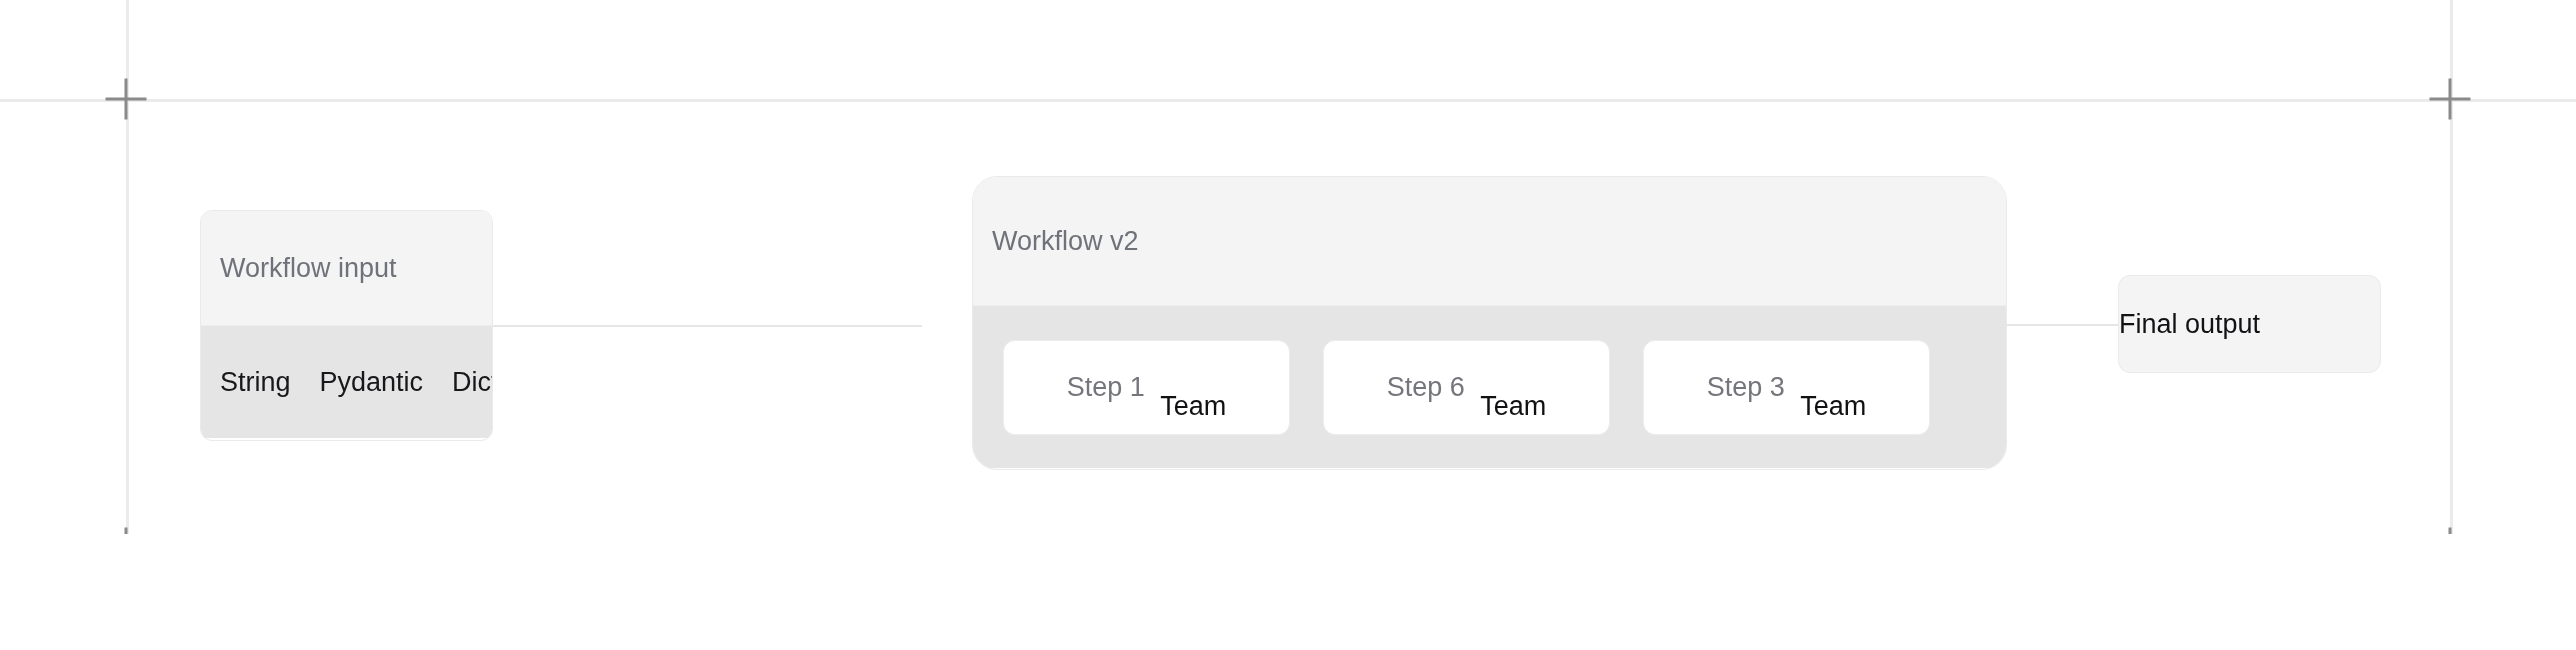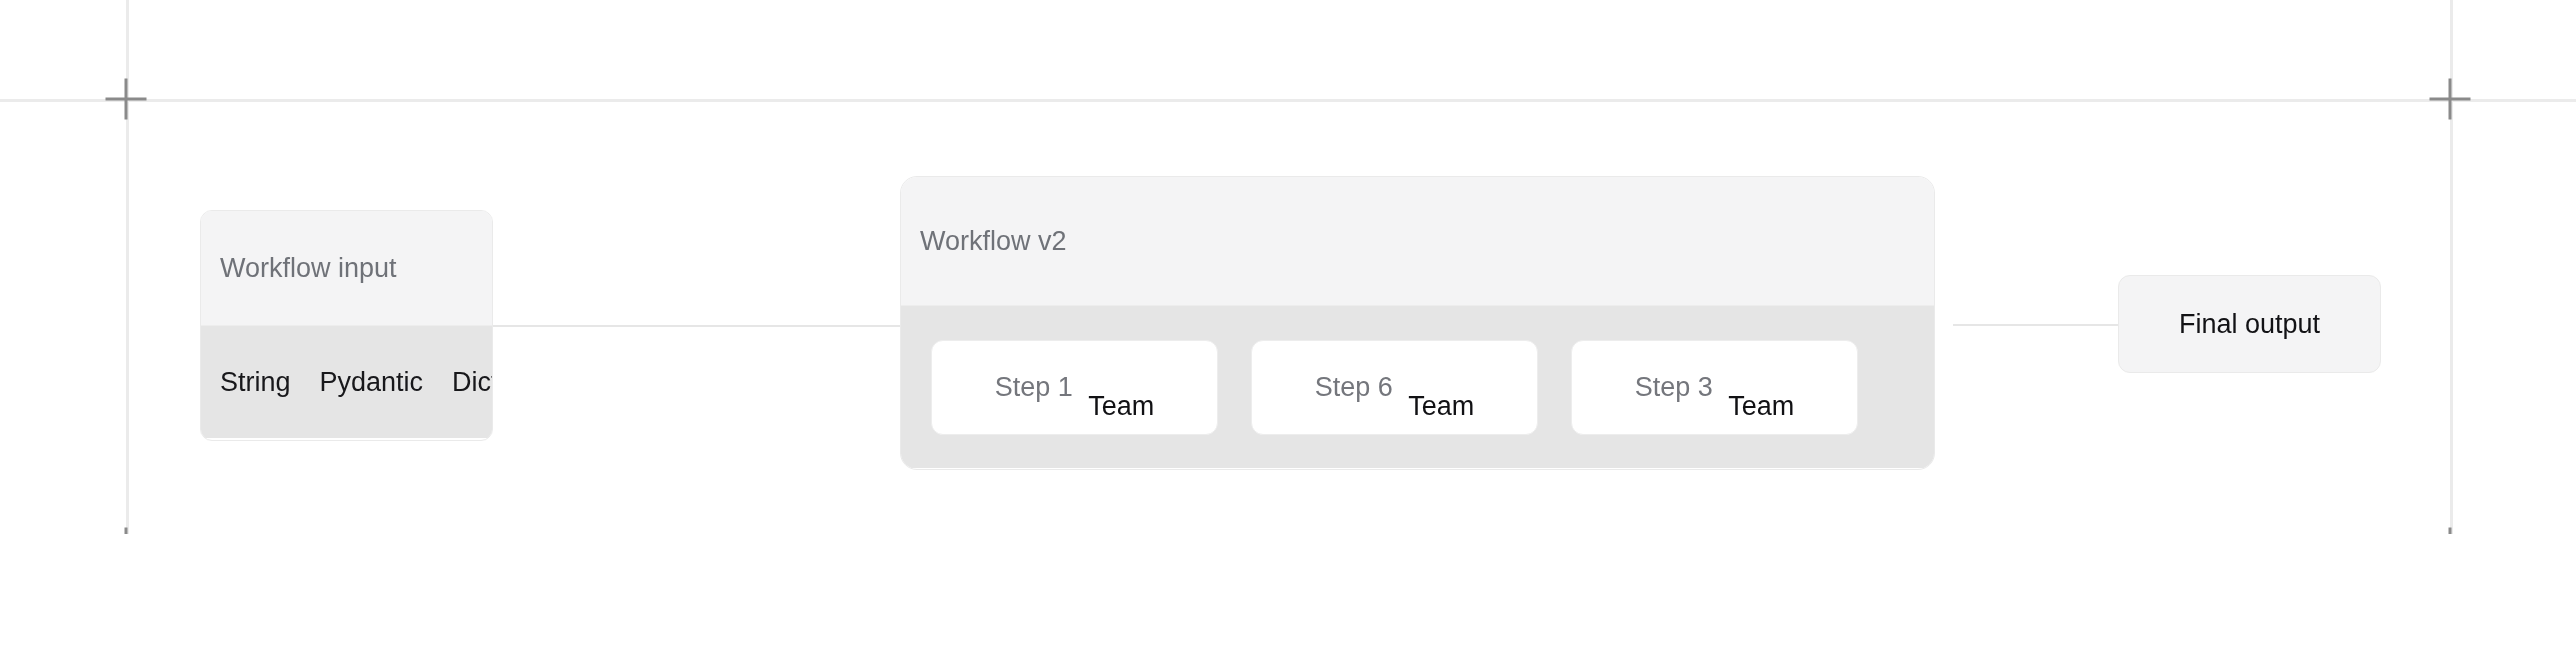--- a/index.html
+++ b/index.html
@@ -114,25 +114,25 @@
   }
   .type-chip {
     color: #18181b;
     font-size: 27px;
     line-height: 1;
     white-space: nowrap;
   }
 
   
   #workflow-group-node {
-    left: 900px;
+    left: 972px;
     top: 176px;
     width: 1035px;
     height: 294px;
-    border-radius: 17px;
+    border-radius: 25px;
   }
   #workflow-group-node .node-header { height: 129px; }
   #workflow-group-node .node-body {
     height: 162px;
     align-items: center;
     gap: 33px;
     padding: 0 30px;
   }
 
   
@@ -168,21 +168,21 @@
     box-sizing: border-box;
     left: 2118px;
     top: 275px;
     width: 263px;
     height: 98px;
     border: 1.7px solid #eaeaea;
     border-radius: 12px;
     background: #f4f4f5;
     display: flex;
     align-items: center;
-    justify-content: center;
+    justify-content: flex-start;
   }
   #final-output-node .final-output-label {
     color: #121215;
     font-size: 27px;
     line-height: 1;
     white-space: nowrap;
   }
 </style>
 </head>
 <body>

